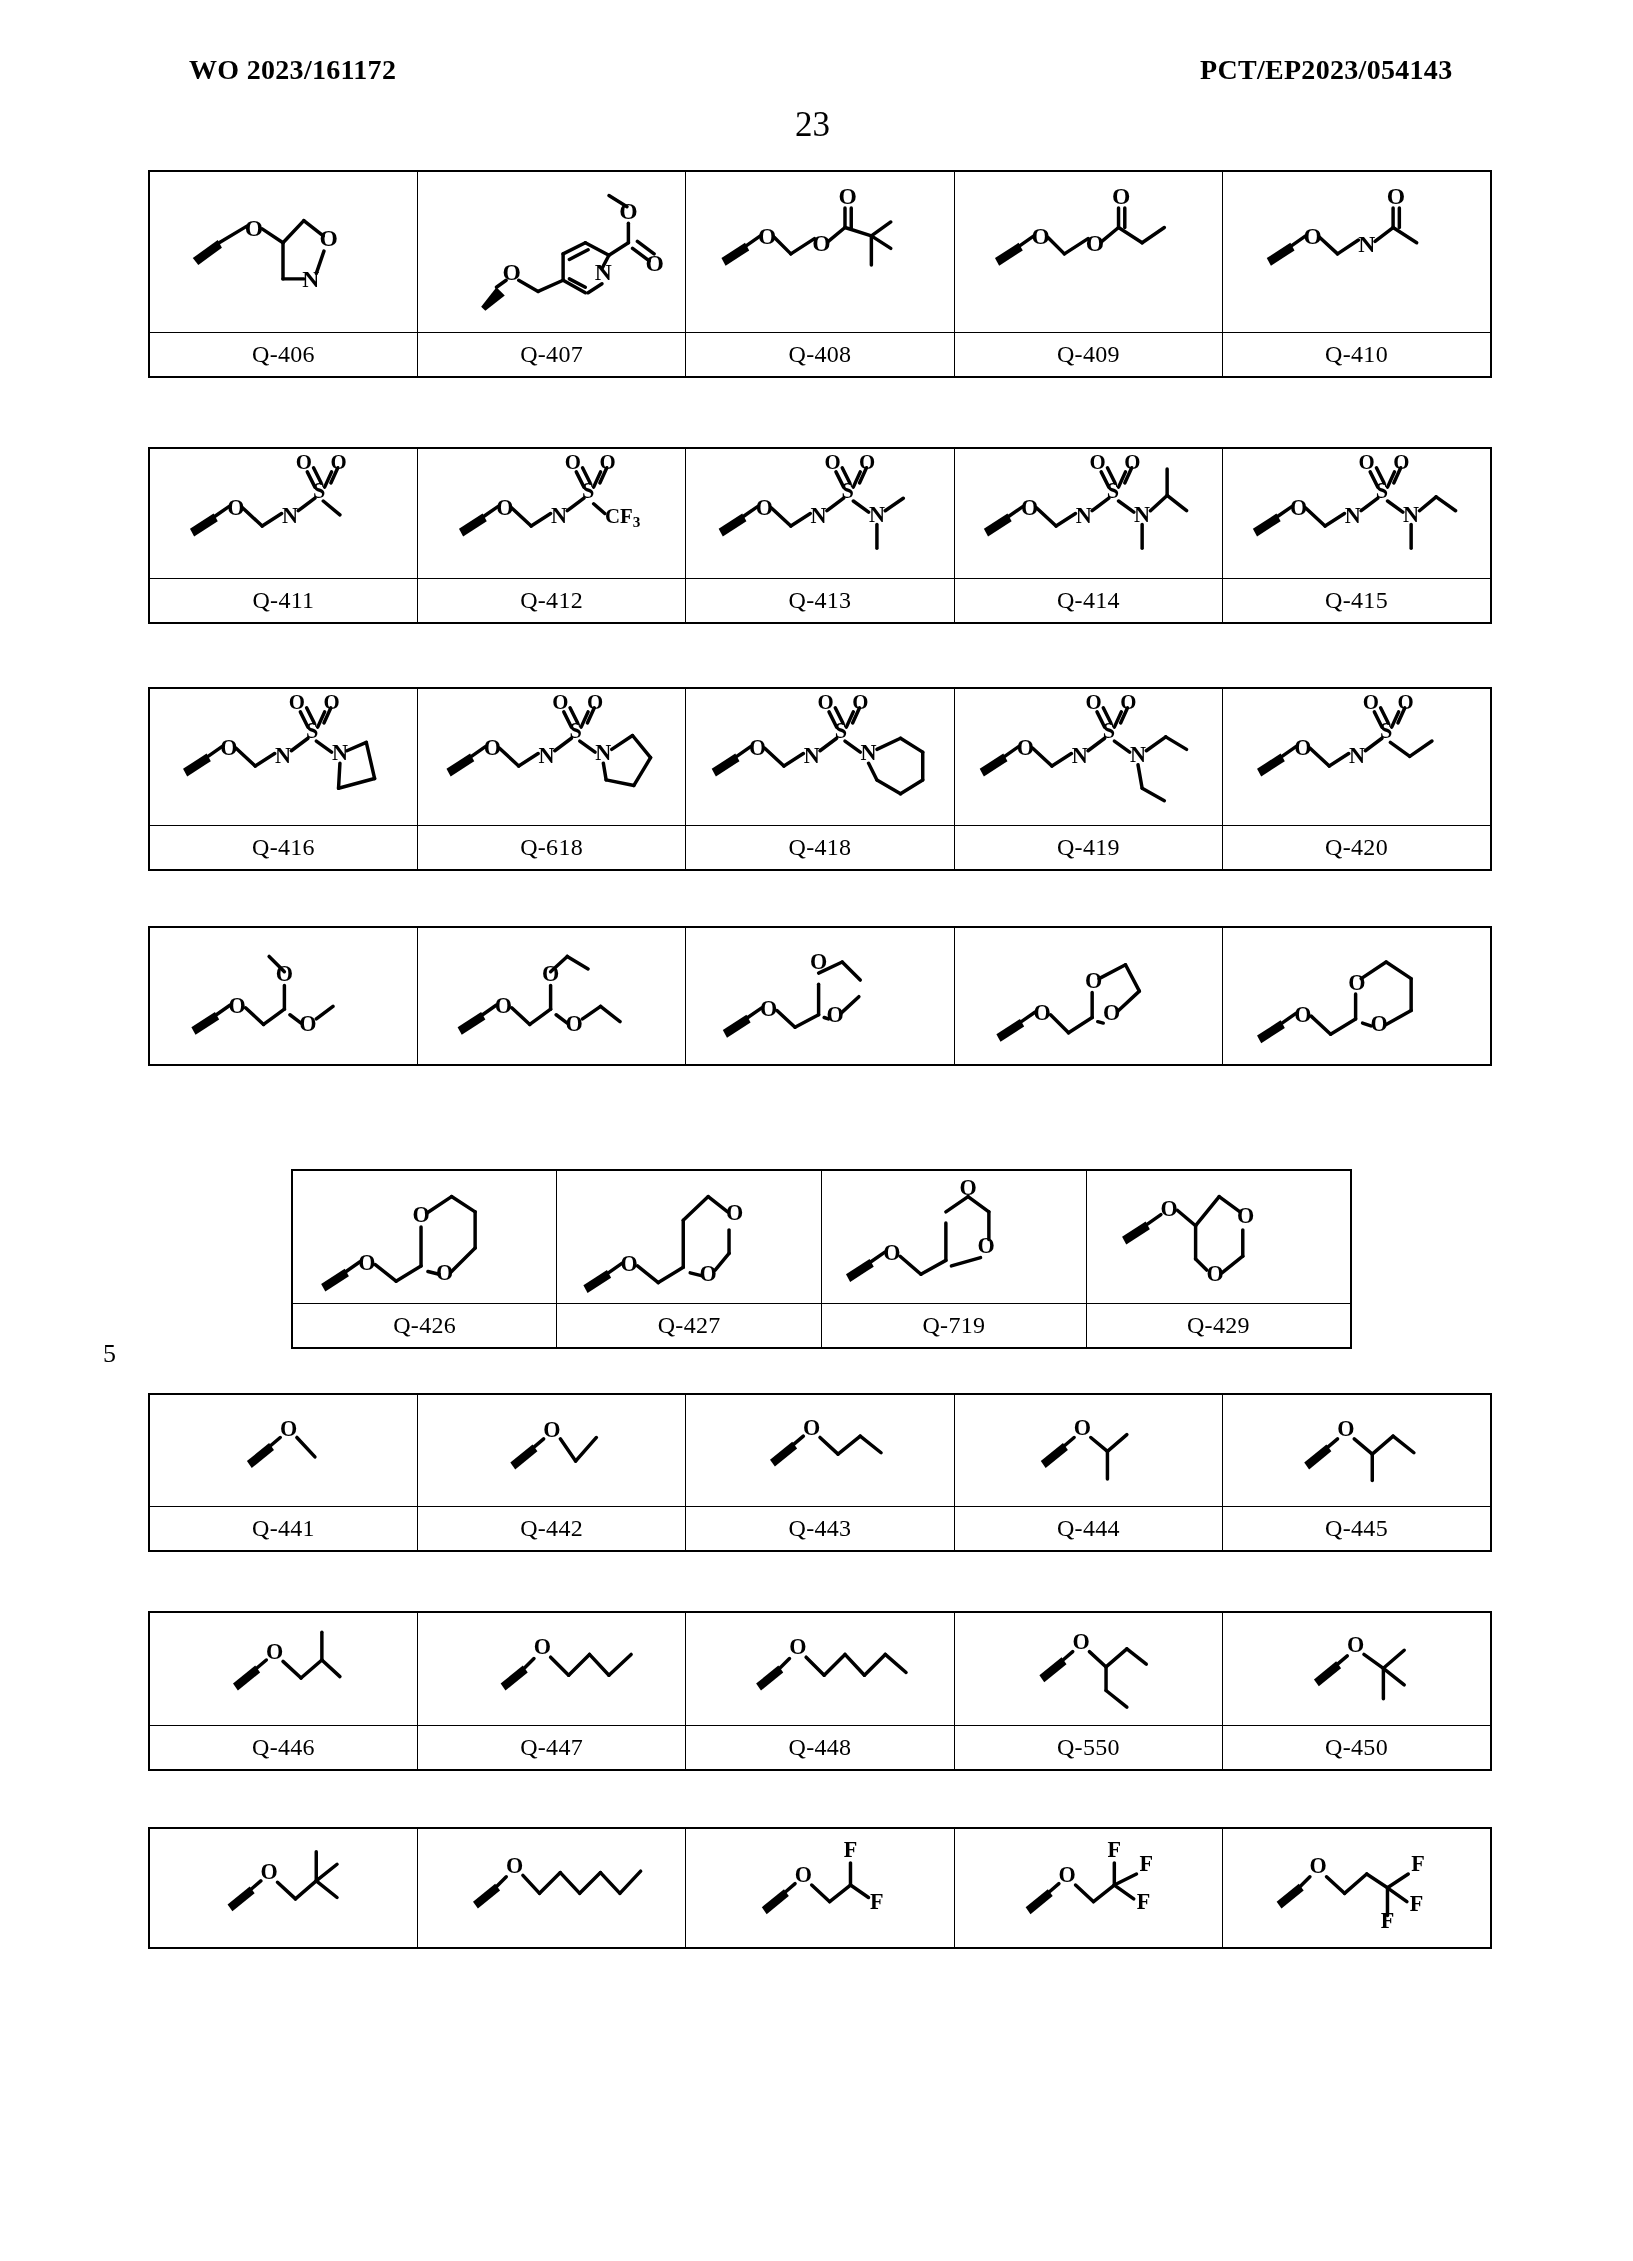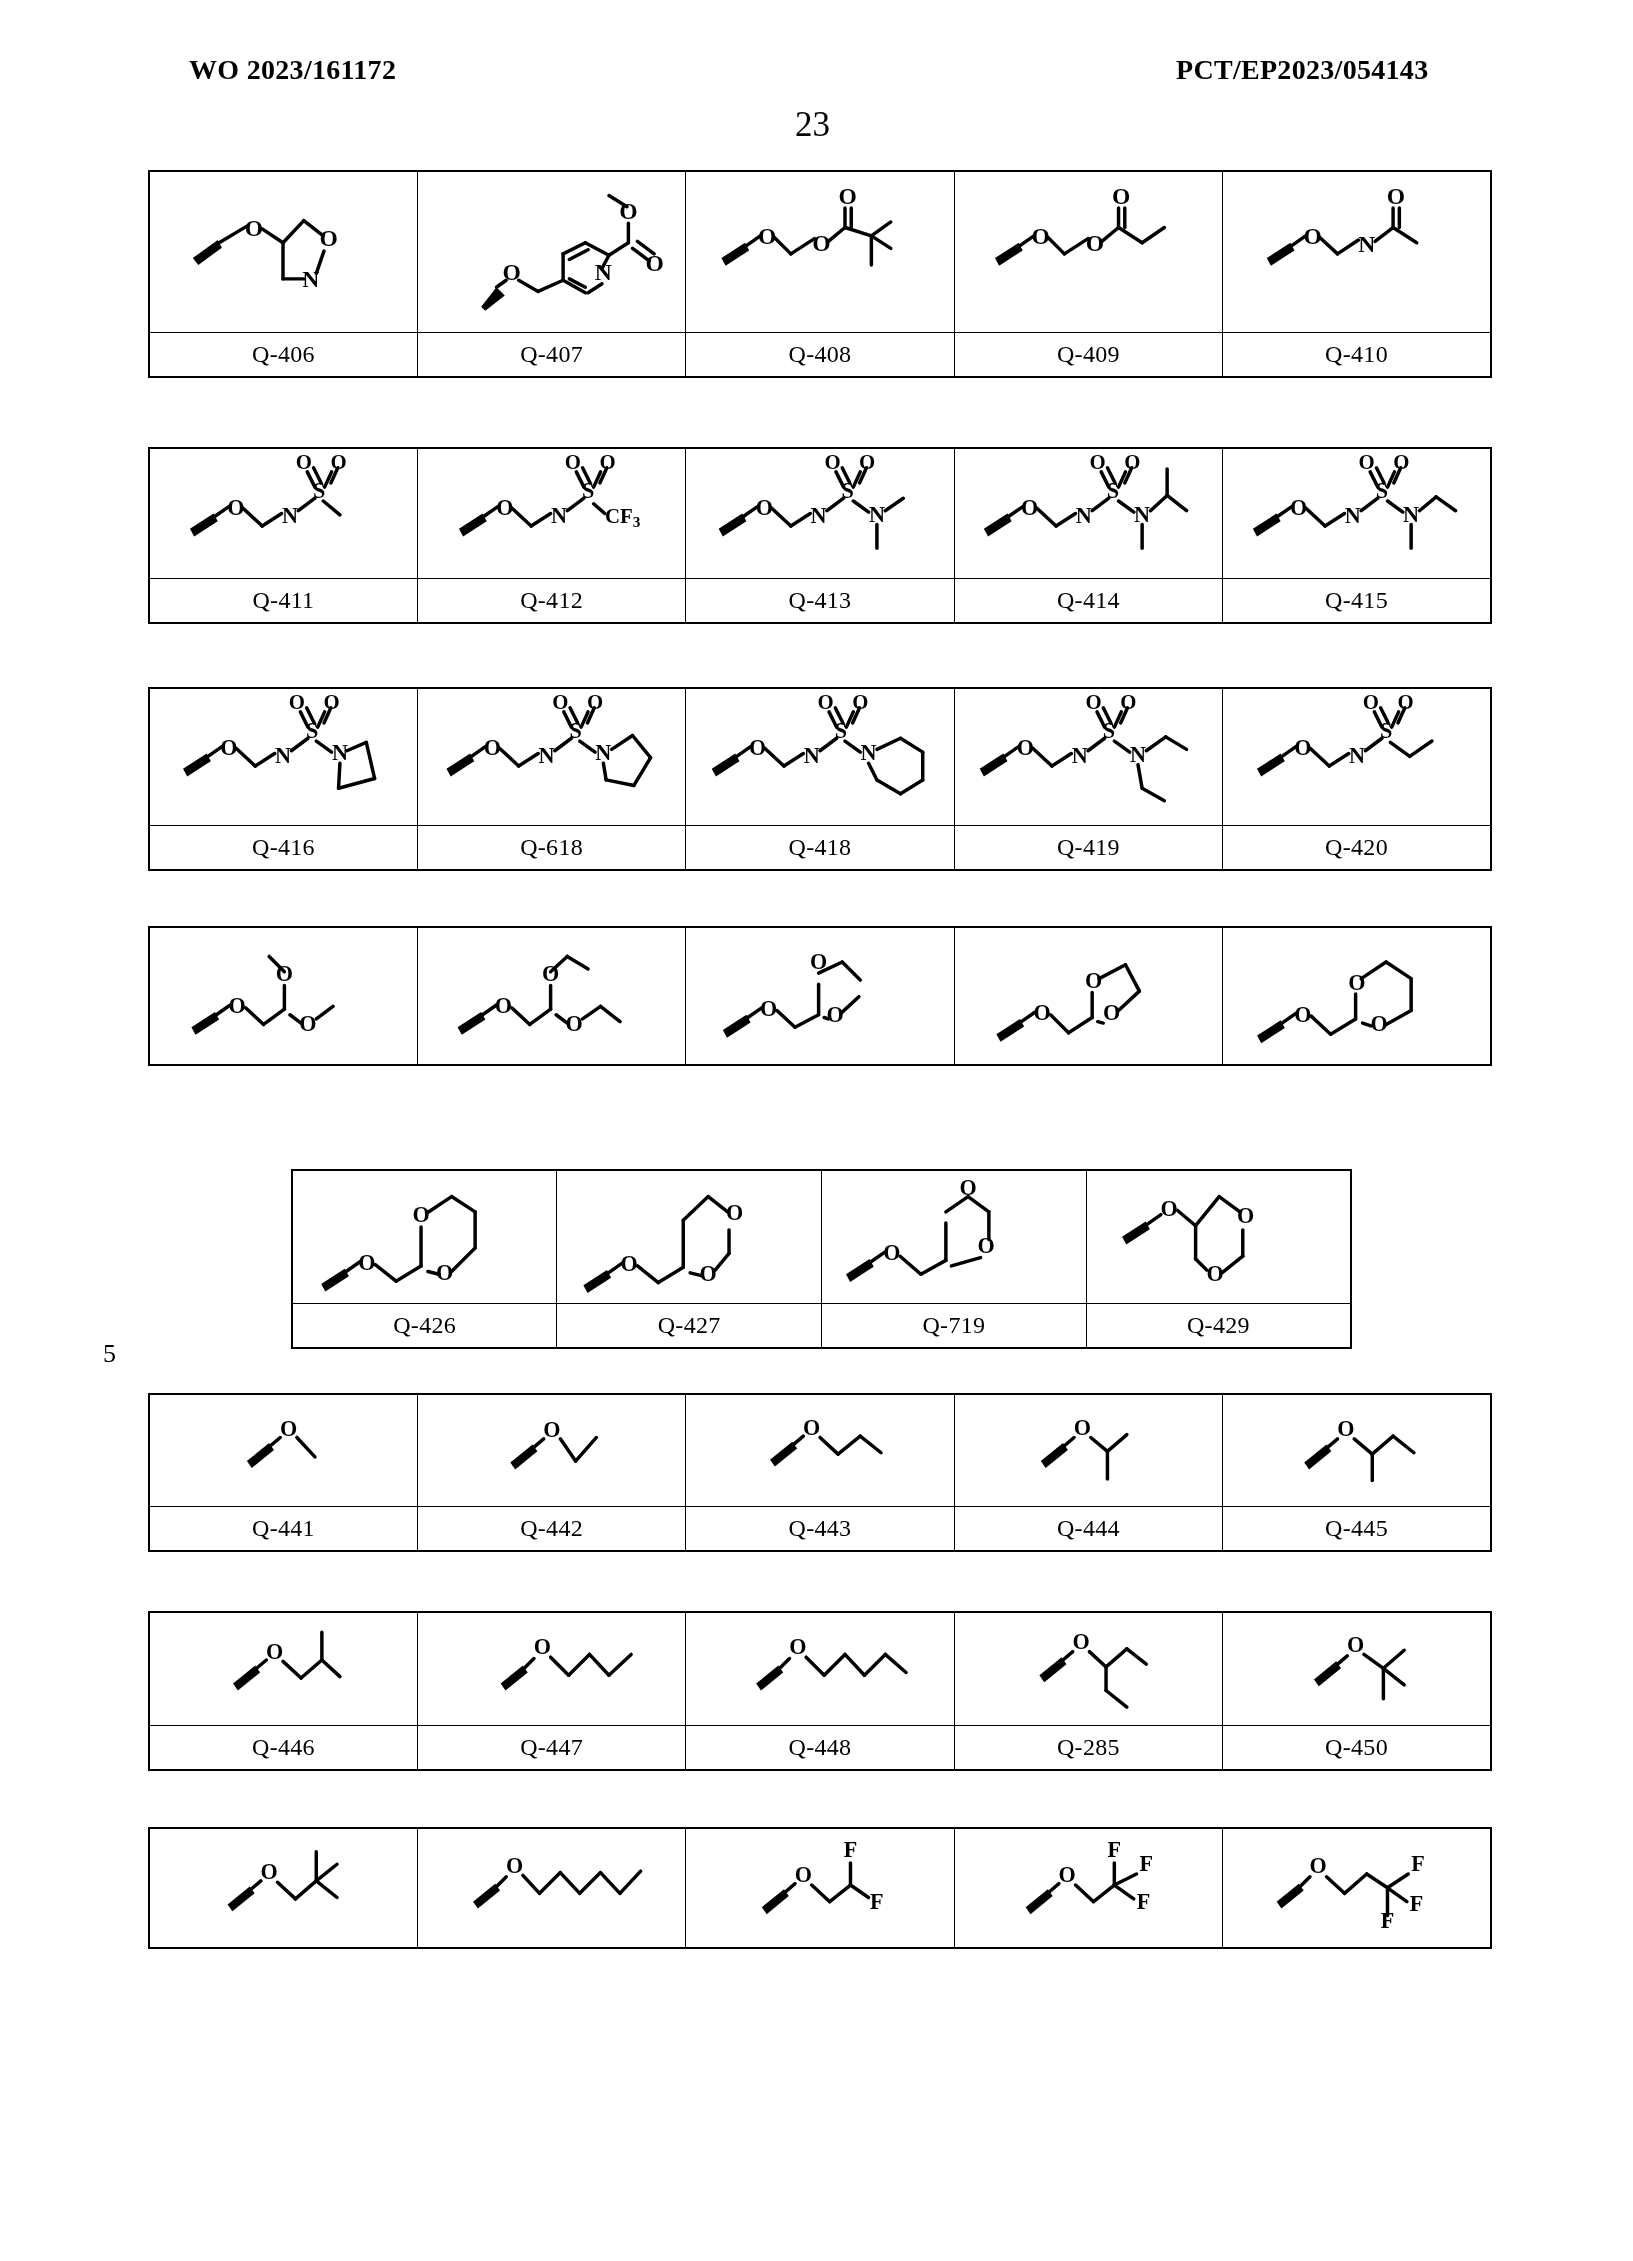--- a/index.html
+++ b/index.html
@@ -13,21 +13,21 @@
   }
   .page{position:relative;width:1406px;height:2261px;}
 
   .hdr{
     position:absolute;top:54px;
     font-family:"Liberation Serif", serif;
     font-weight:bold;font-size:28px;letter-spacing:0.3px;
     white-space:nowrap;
   }
   .hdr-left{left:189px;}
-  .hdr-right{left:1176px;}
+  .hdr-right{left:1200px;}
 
   .pageno{
     position:absolute;top:105px;left:795px;
     font-size:35px;font-family:"Liberation Serif",serif;
   }
 
   .linenum{
     position:absolute;left:103px;top:1339px;
     font-size:26px;font-family:"Liberation Serif",serif;
   }
@@ -778,21 +778,21 @@
             <line x1="208" y1="78" x2="208" y2="122"></line>
           </g>
           <text x="168" y="54" font-size="32" text-anchor="middle">O</text>
         </svg>
       </td>
     </tr>
     <tr>
       <td class="lbl">Q-446</td>
       <td class="lbl">Q-447</td>
       <td class="lbl">Q-448</td>
-      <td class="lbl">Q-285</td>
+      <td class="lbl">Q-550</td>
       <td class="lbl">Q-450</td>
     </tr>
   </tbody>
     </table>
 
   <table class="tbl outer" style="left:148px;top:1827px;width:1344px;">
     <tbody>
         <tr>
       <td class="struct" style="height:118px">
         <svg width="236" height="115" viewBox="0 0 340 166">

